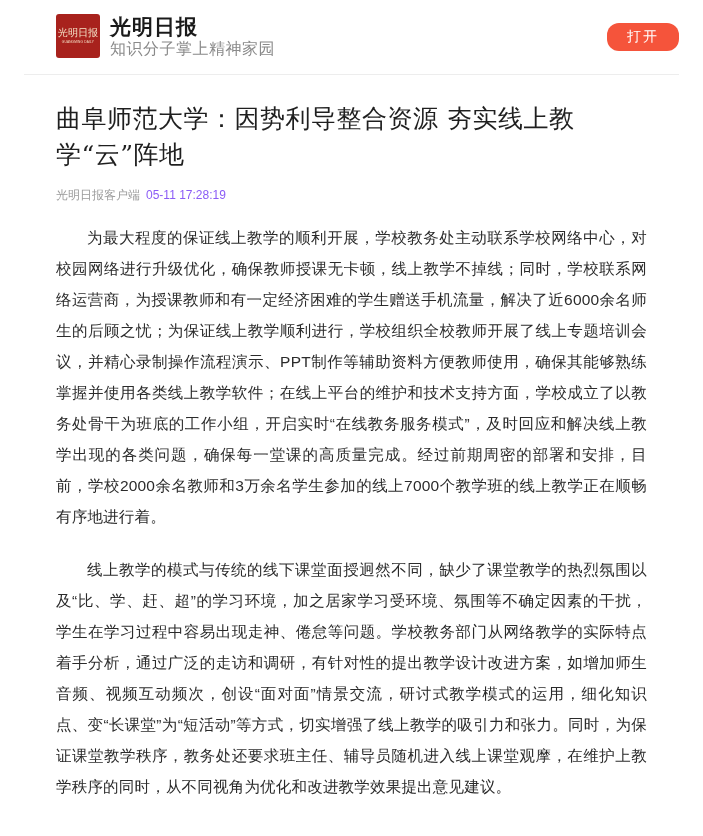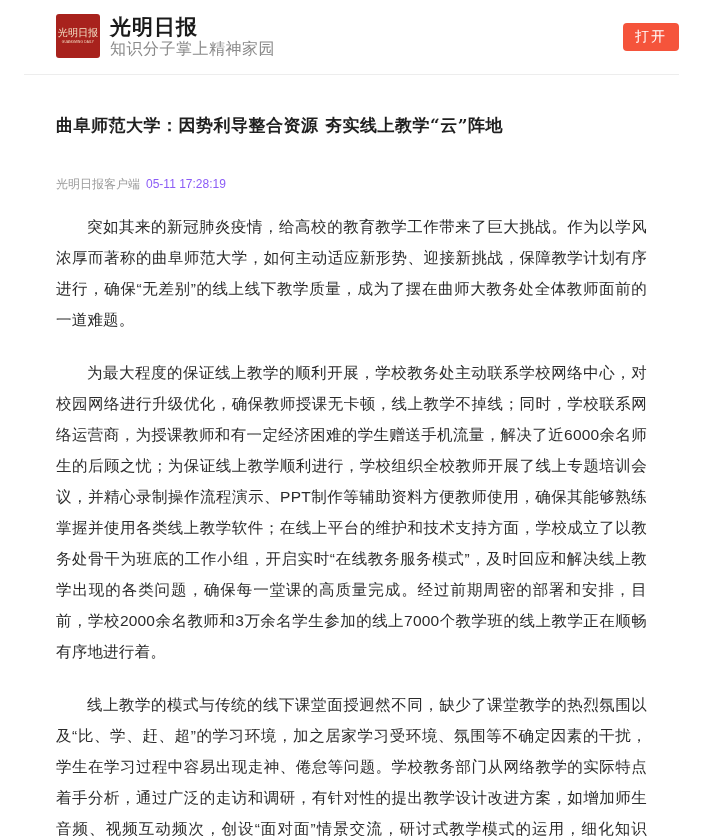--- a/index.html
+++ b/index.html
@@ -78,22 +78,22 @@
   .brand-slogan {
     font-size: 16px;
     color: #8a8a8a;
     letter-spacing: 0.5px;
   }
   .open-button {
     flex: 0 0 auto;
     background: #f5543b;
     color: #ffffff;
     border: none;
-    border-radius: 4px;
-    width: 56px;
+    border-radius: 12px;
+    width: 72px;
     height: 28px;
     font-size: 14px;
     letter-spacing: 2px;
     cursor: pointer;
     font-family: "Liberation Sans", sans-serif;
     padding: 0;
   }
 
   .divider {
     height: 1px;
@@ -101,29 +101,29 @@
     margin: 2px 24px 0 24px;
   }
 
   
   .article {
     padding: 0 56px 0 56px;
     box-sizing: border-box;
   }
   .title {
     font-family: "DejaVu Serif", serif;
-    font-size: 17px;
-    font-weight: bold;
+    font-size: 25px;
+    font-weight: normal;
     color: #1f1f1f;
     line-height: 1.45;
-    margin: 38px 0 0 0;
+    margin: 26px 0 0 0;
     letter-spacing: 0.5px;
   }
   .meta {
-    margin-top: 38px;
+    margin-top: 13px;
     font-size: 12px;
     color: #9b9b9b;
     display: flex;
     align-items: baseline;
     flex-wrap: wrap;
   }
   .meta .source {
     margin-right: 6px;
   }
   .meta .authors {
@@ -169,19 +169,18 @@
 
   <div class="article">
     <h1 class="title">曲阜师范大学：因势利导整合资源 夯实线上教学“云”阵地</h1>
 
     <div class="meta">
       <span class="source">光明日报客户端</span>
       <span class="time">05-11 17:28:19</span>
     </div>
 
     <div class="body-text">
-      <p>突如其来的新冠肺炎疫情，给高校的教育教学工作带来了巨大挑战。作为以学风浓厚而著称的曲阜师范大学，如何主动适应新形势、迎接新挑战，保障教学计划有序进行，确保“无差别”的线上线下教学质量，成为了摆在曲师大教务处全体教师面前的一道难题。</p>
       <p>为最大程度的保证线上教学的顺利开展，学校教务处主动联系学校网络中心，对校园网络进行升级优化，确保教师授课无卡顿，线上教学不掉线；同时，学校联系网络运营商，为授课教师和有一定经济困难的学生赠送手机流量，解决了近6000余名师生的后顾之忧；为保证线上教学顺利进行，学校组织全校教师开展了线上专题培训会议，并精心录制操作流程演示、PPT制作等辅助资料方便教师使用，确保其能够熟练掌握并使用各类线上教学软件；在线上平台的维护和技术支持方面，学校成立了以教务处骨干为班底的工作小组，开启实时“在线教务服务模式”，及时回应和解决线上教学出现的各类问题，确保每一堂课的高质量完成。经过前期周密的部署和安排，目前，学校2000余名教师和3万余名学生参加的线上7000个教学班的线上教学正在顺畅有序地进行着。</p>
       <p>线上教学的模式与传统的线下课堂面授迥然不同，缺少了课堂教学的热烈氛围以及“比、学、赶、超”的学习环境，加之居家学习受环境、氛围等不确定因素的干扰，学生在学习过程中容易出现走神、倦怠等问题。学校教务部门从网络教学的实际特点着手分析，通过广泛的走访和调研，有针对性的提出教学设计改进方案，如增加师生音频、视频互动频次，创设“面对面”情景交流，研讨式教学模式的运用，细化知识点、变“长课堂”为“短活动”等方式，切实增强了线上教学的吸引力和张力。同时，为保证课堂教学秩序，教务处还要求班主任、辅导员随机进入线上课堂观摩，在维护上教学秩序的同时，从不同视角为优化和改进教学效果提出意见建议。</p>
     </div>
   </div>
 
 </div>
 
 </body></html>

